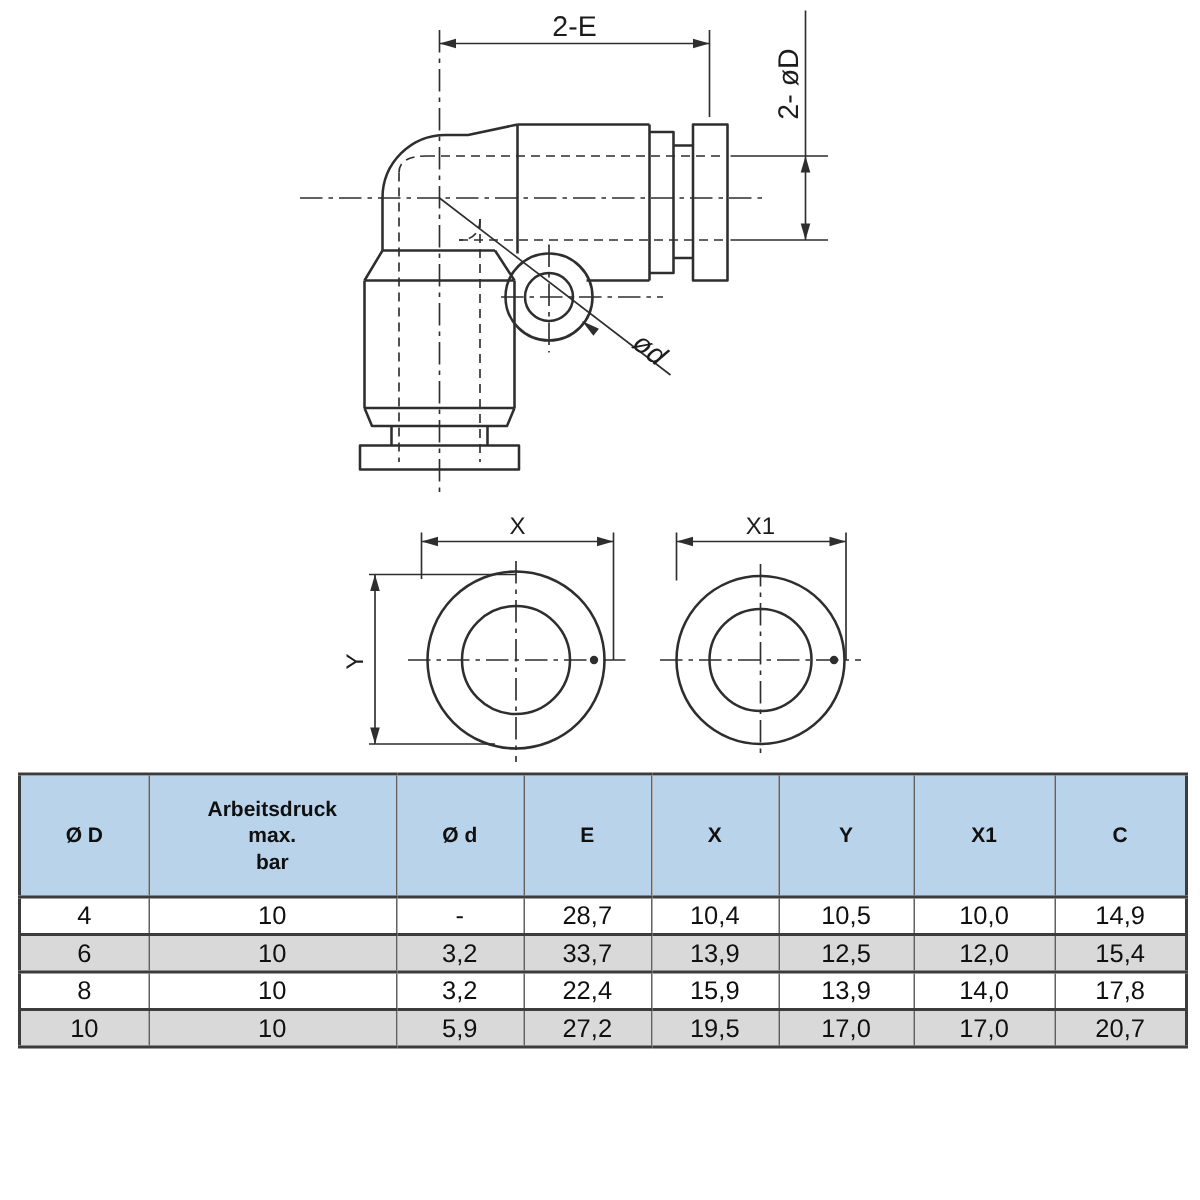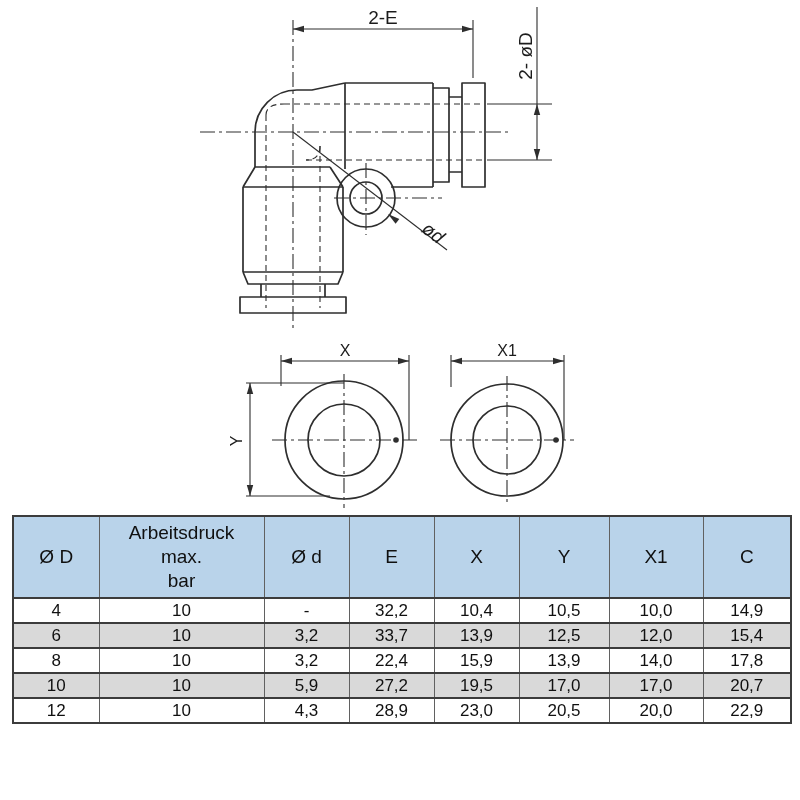--- a/index.html
+++ b/index.html
@@ -16,21 +16,21 @@
   svg .dimtext.sm{font-size:16px;}
   svg .ital{font-style:italic;font-size:19px;}
 
   #spec-table-wrap{position:absolute;left:12px;top:515px;width:778px;}
   table{border-collapse:collapse;table-layout:fixed;width:778px;}
   th,td{border-top:2px solid #3c3c3c;border-bottom:2px solid #3c3c3c;
         border-left:1px solid #616161;border-right:1px solid #616161;
         text-align:center;vertical-align:middle;color:#101010;
         overflow:hidden;white-space:nowrap;}
   table{border:2px solid #3c3c3c;}
-  th{background:var(--hdr);height:78px;font-size:19px;font-weight:normal;line-height:1.25;}
+  th{background:var(--hdr);height:78px;font-size:14px;font-weight:bold;line-height:1.25;}
   td{height:23px;font-size:17px;font-weight:400;padding:0;}
   tr.stripe td{background:var(--stripe);}
   tr.plain td{background:#ffffff;}
 </style>
 </head>
 <body>
 
 <svg id="drawing" width="800" height="515" viewBox="0 0 800 515">
 
   <g>
@@ -148,21 +148,21 @@
           <th>
             <div>C</div>
           </th>
         </tr>
       </thead>
     <tbody id="spec-body">
         <tr class="plain">
           <td>4</td>
           <td>10</td>
           <td>-</td>
-          <td>32,2</td>
+          <td>28,7</td>
           <td>10,4</td>
           <td>10,5</td>
           <td>10,0</td>
           <td>14,9</td>
         </tr>
         <tr class="stripe">
           <td>6</td>
           <td>10</td>
           <td>3,2</td>
           <td>33,7</td>
@@ -184,25 +184,15 @@
         <tr class="stripe">
           <td>10</td>
           <td>10</td>
           <td>5,9</td>
           <td>27,2</td>
           <td>19,5</td>
           <td>17,0</td>
           <td>17,0</td>
           <td>20,7</td>
         </tr>
-        <tr class="plain">
-          <td>12</td>
-          <td>10</td>
-          <td>4,3</td>
-          <td>28,9</td>
-          <td>23,0</td>
-          <td>20,5</td>
-          <td>20,0</td>
-          <td>22,9</td>
-        </tr>
       </tbody>
   </table>
 </div>
 
 </body></html>

